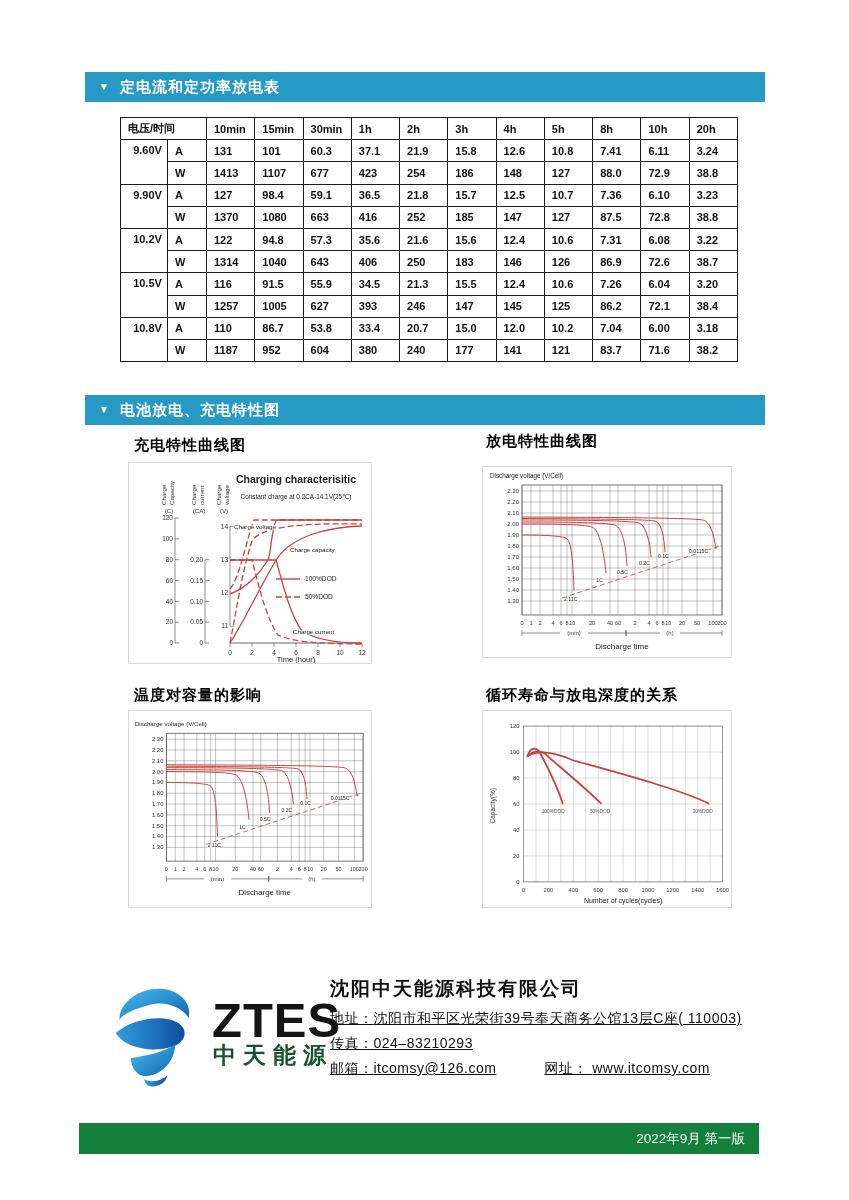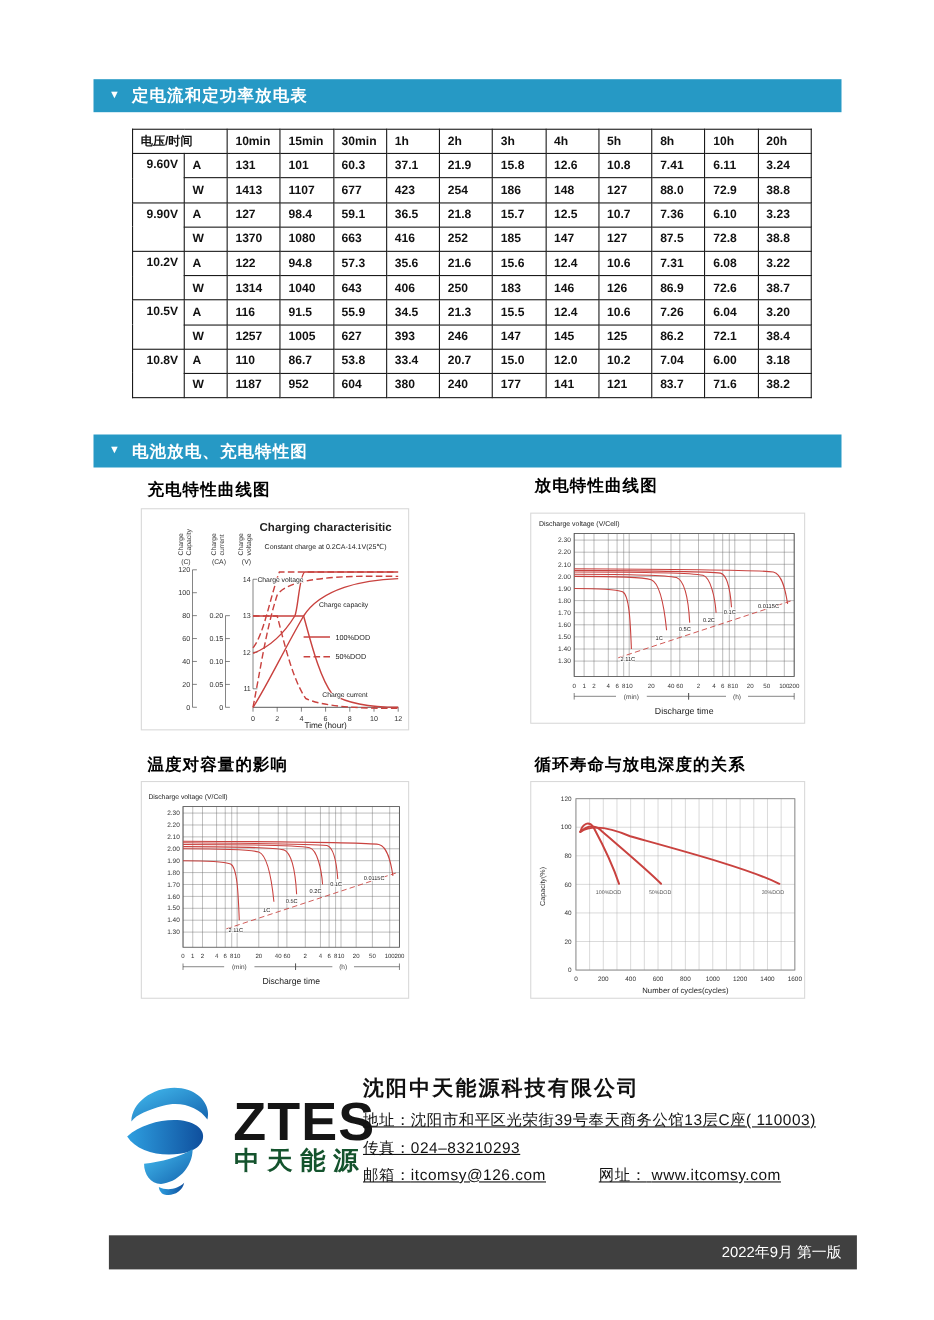--- a/index.html
+++ b/index.html
@@ -23,21 +23,21 @@
   .logo-swirl{position:absolute;left:0;top:0;}
   .logo-ztes{position:absolute;left:106px;top:16px;font-size:49px;font-weight:900;color:#151515;
        letter-spacing:1px;line-height:1;}
   .logo-cn{position:absolute;left:107px;top:60px;font-size:23px;font-weight:bold;color:#14532d;
        letter-spacing:7px;white-space:nowrap;}
   .company{position:absolute;left:330px;top:976px;width:430px;color:#111;font-size:14px;}
   .company .cname{font-weight:bold;font-size:19px;letter-spacing:2px;margin-bottom:8px;}
   .company .line{margin-bottom:7px;letter-spacing:0.5px;text-decoration:underline;}
   .company .gap{display:inline-block;width:34px;}
   .company .gap2{display:inline-block;width:48px;}
-  .edition-bar{position:absolute;left:99px;top:1123px;width:680px;height:31px;background:#404040;
+  .edition-bar{position:absolute;left:79px;top:1123px;width:680px;height:31px;background:#15803d;
        color:#fff;display:flex;align-items:center;justify-content:flex-end;box-sizing:border-box;
        padding-right:14px;font-size:13.5px;}
   text{font-family:"Liberation Sans","DejaVu Sans",sans-serif;}
 </style>
 </head>
 <body>
 
 <div class="page">
 
   <div class="bar" style="top:72px;">

